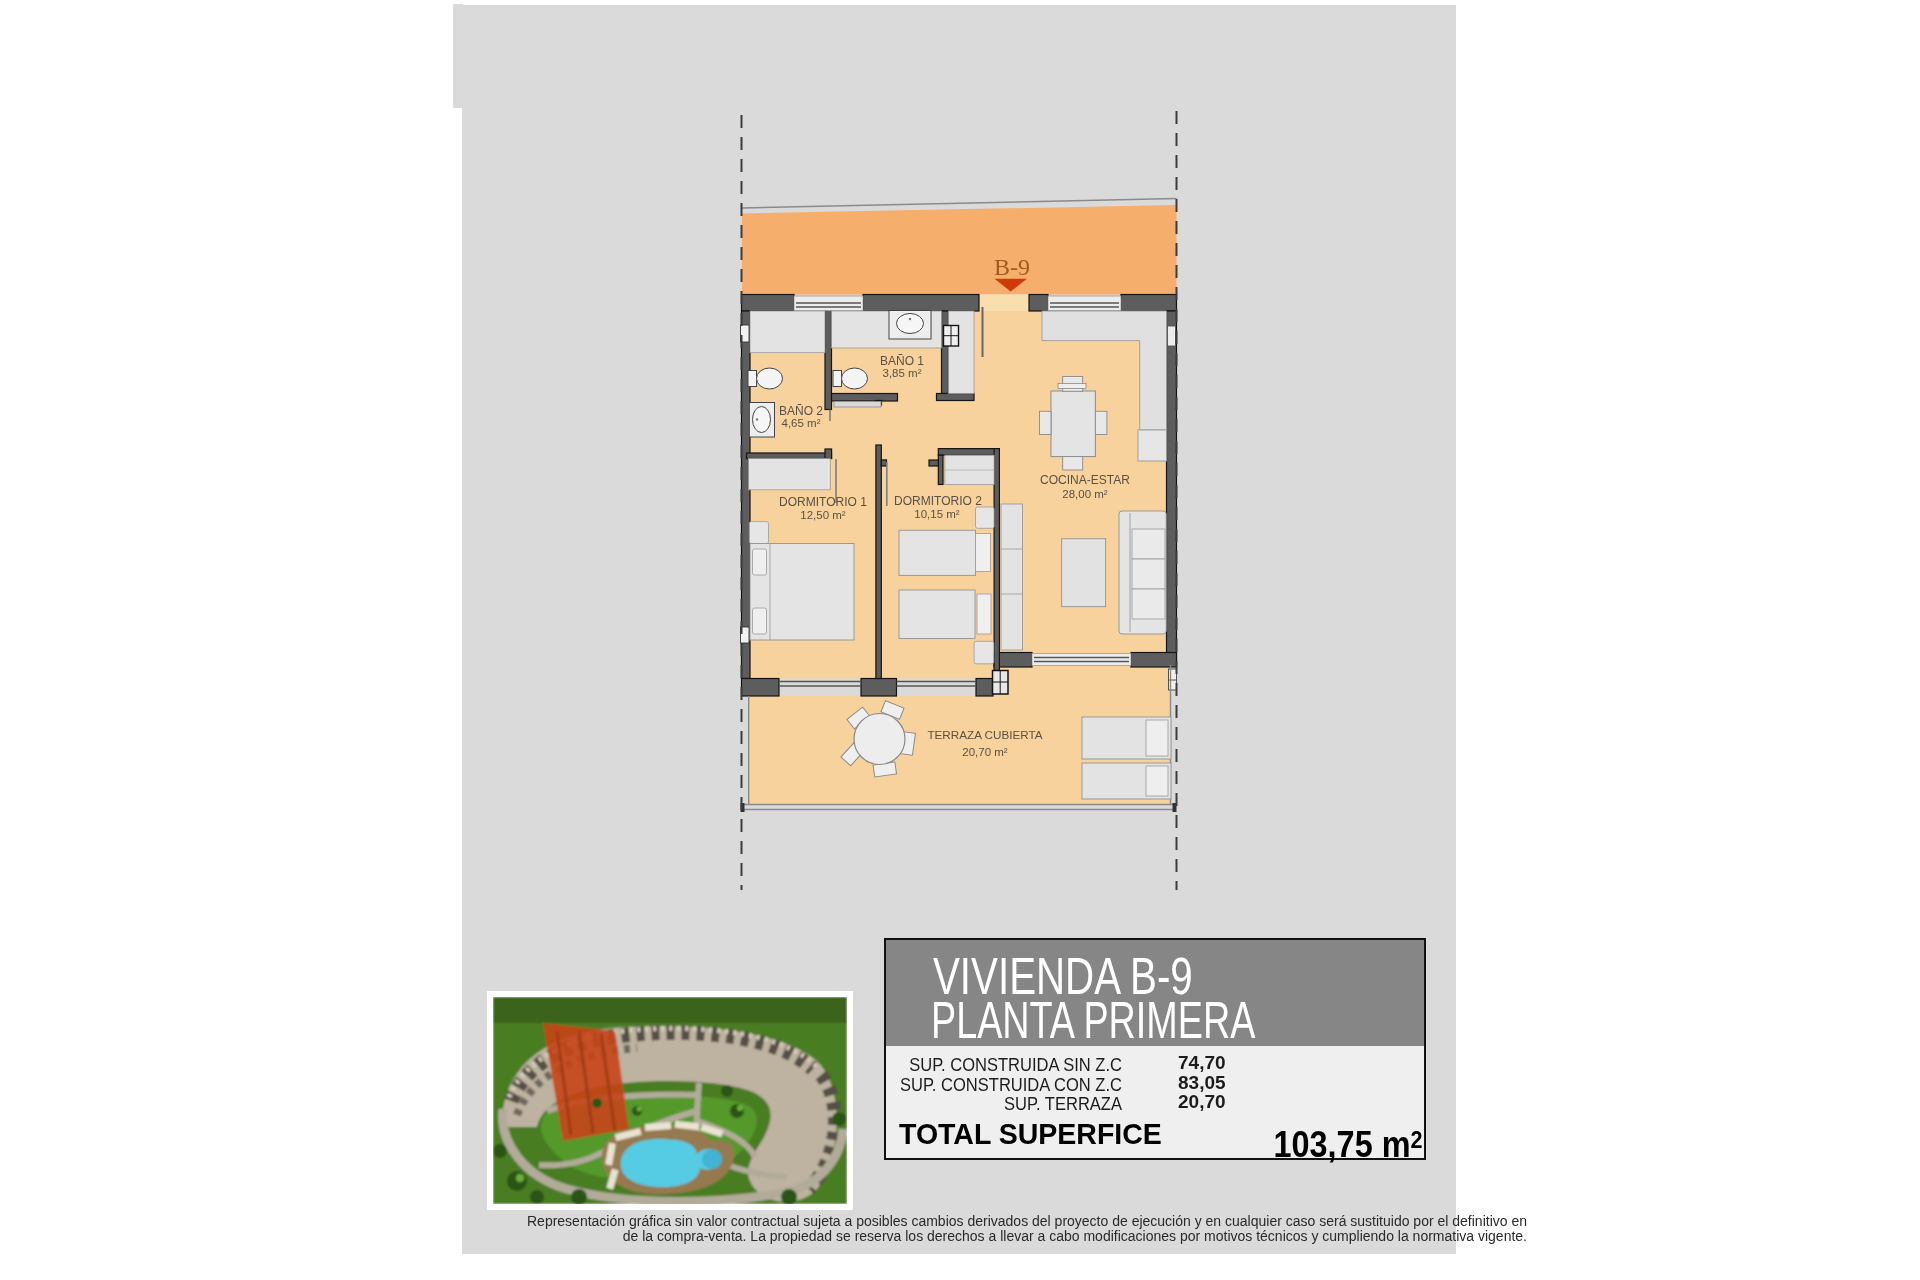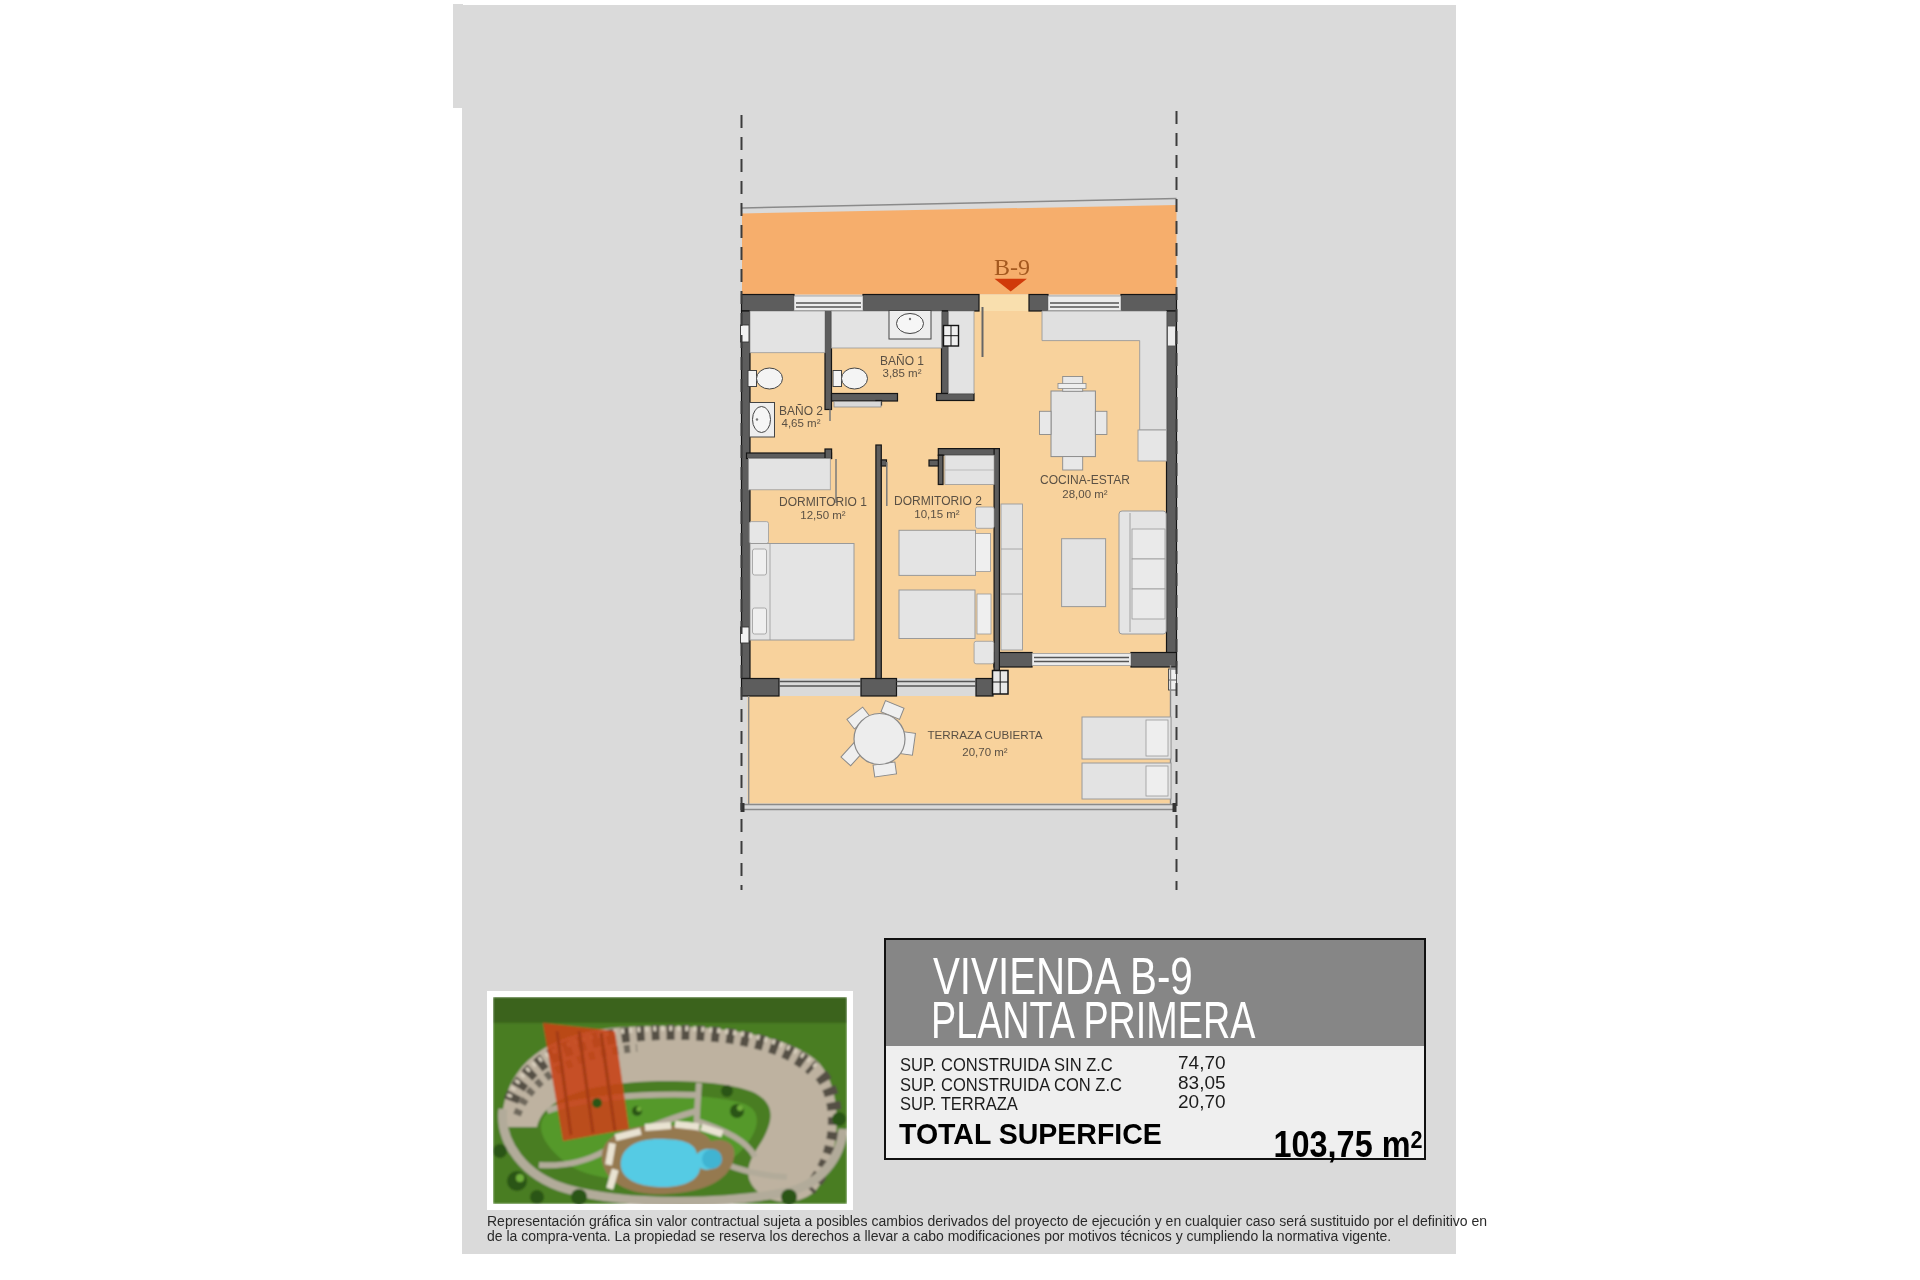--- a/index.html
+++ b/index.html
@@ -1,21 +1,21 @@
 <!DOCTYPE html>
 <html><head>
 <meta charset="utf-8">
 <style>
   html,body{margin:0;padding:0;background:#ffffff;width:1920px;height:1280px;overflow:hidden;
     font-family:"Liberation Sans", sans-serif;}
   .abs{position:absolute;}
 </style>
 </head>
 <body>
-<div style="position:relative;width:1920px;height:1056px;">
+<div style="position:relative;width:1920px;height:1056px;text-align:right;">
 
 <div class="abs" style="left:462px;top:5px;width:994px;height:1249px;background:#dadada;"></div>
 
 <div class="abs" style="left:453px;top:4px;width:10px;height:104px;background:#dadada;"></div>
 
 <svg class="abs" style="left:0;top:0" width="1920" height="1280" viewBox="0 0 1920 1280">
 
   <line x1="742" y1="208" x2="1176.5" y2="198.5" stroke="#8a8a8a" stroke-width="1.6"></line>
 
   <polygon points="742,213.5 1176.5,205 1176.5,294.5 742,294.5" fill="#f6ae6c"></polygon>
@@ -367,21 +367,21 @@
 
 <div class="abs" style="left:884px;top:938px;width:542px;height:222px;border:2px solid #111;background:#efefef;box-sizing:border-box;">
 
   <div class="abs" style="left:0;top:0;width:538px;height:106px;background:#868686;"></div>
 
   <div class="abs" style="left:47px;top:11px;color:#ffffff;font-size:51px;line-height:51px;transform:scaleX(0.79);transform-origin:0 0;white-space:nowrap;">VIVIENDA B-9</div>
   <div class="abs" style="left:45px;top:55px;color:#ffffff;font-size:51px;line-height:51px;transform:scaleX(0.74);transform-origin:0 0;white-space:nowrap;">PLANTA PRIMERA</div>
 
   <div class="abs" style="left:14px;top:115px;color:#1c1c1c;font-size:19px;line-height:19.5px;transform:scaleX(0.87);transform-origin:0 0;white-space:nowrap;">SUP. CONSTRUIDA SIN Z.C<br>SUP. CONSTRUIDA CON Z.C<br>SUP. TERRAZA</div>
 
-  <div class="abs" style="left:292px;top:113px;color:#1c1c1c;font-size:19px;line-height:19.5px;">74,70<br>83,05<br>20,70</div>
+  <div class="abs" style="left:292px;top:113px;color:#1c1c1c;font-size:19px;line-height:19.5px;font-weight:bold;">74,70<br>83,05<br>20,70</div>
 
   <div class="abs" style="left:13px;top:177px;color:#000;font-size:30px;font-weight:bold;transform:scaleX(0.95);transform-origin:0 0;white-space:nowrap;">TOTAL SUPERFICE</div>
 
   <div class="abs" style="right:2px;top:184px;color:#000;font-size:36px;font-weight:bold;white-space:nowrap;transform:scaleX(0.90);transform-origin:100% 0;">103,75 m<span style="font-size:24px;vertical-align:9px;">2</span></div>
 </div>
 
 <div class="abs" style="left:487px;top:1214px;width:1040px;color:#2a2a2a;font-size:14px;line-height:15.4px;white-space:nowrap;">Representación gráfica sin valor contractual sujeta a posibles cambios derivados del proyecto de ejecución y en cualquier caso será sustituido por el definitivo en<br>de la compra-venta. La propiedad se reserva los derechos a llevar a cabo modificaciones por motivos técnicos y cumpliendo la normativa vigente.</div>
 
 </div>
 

